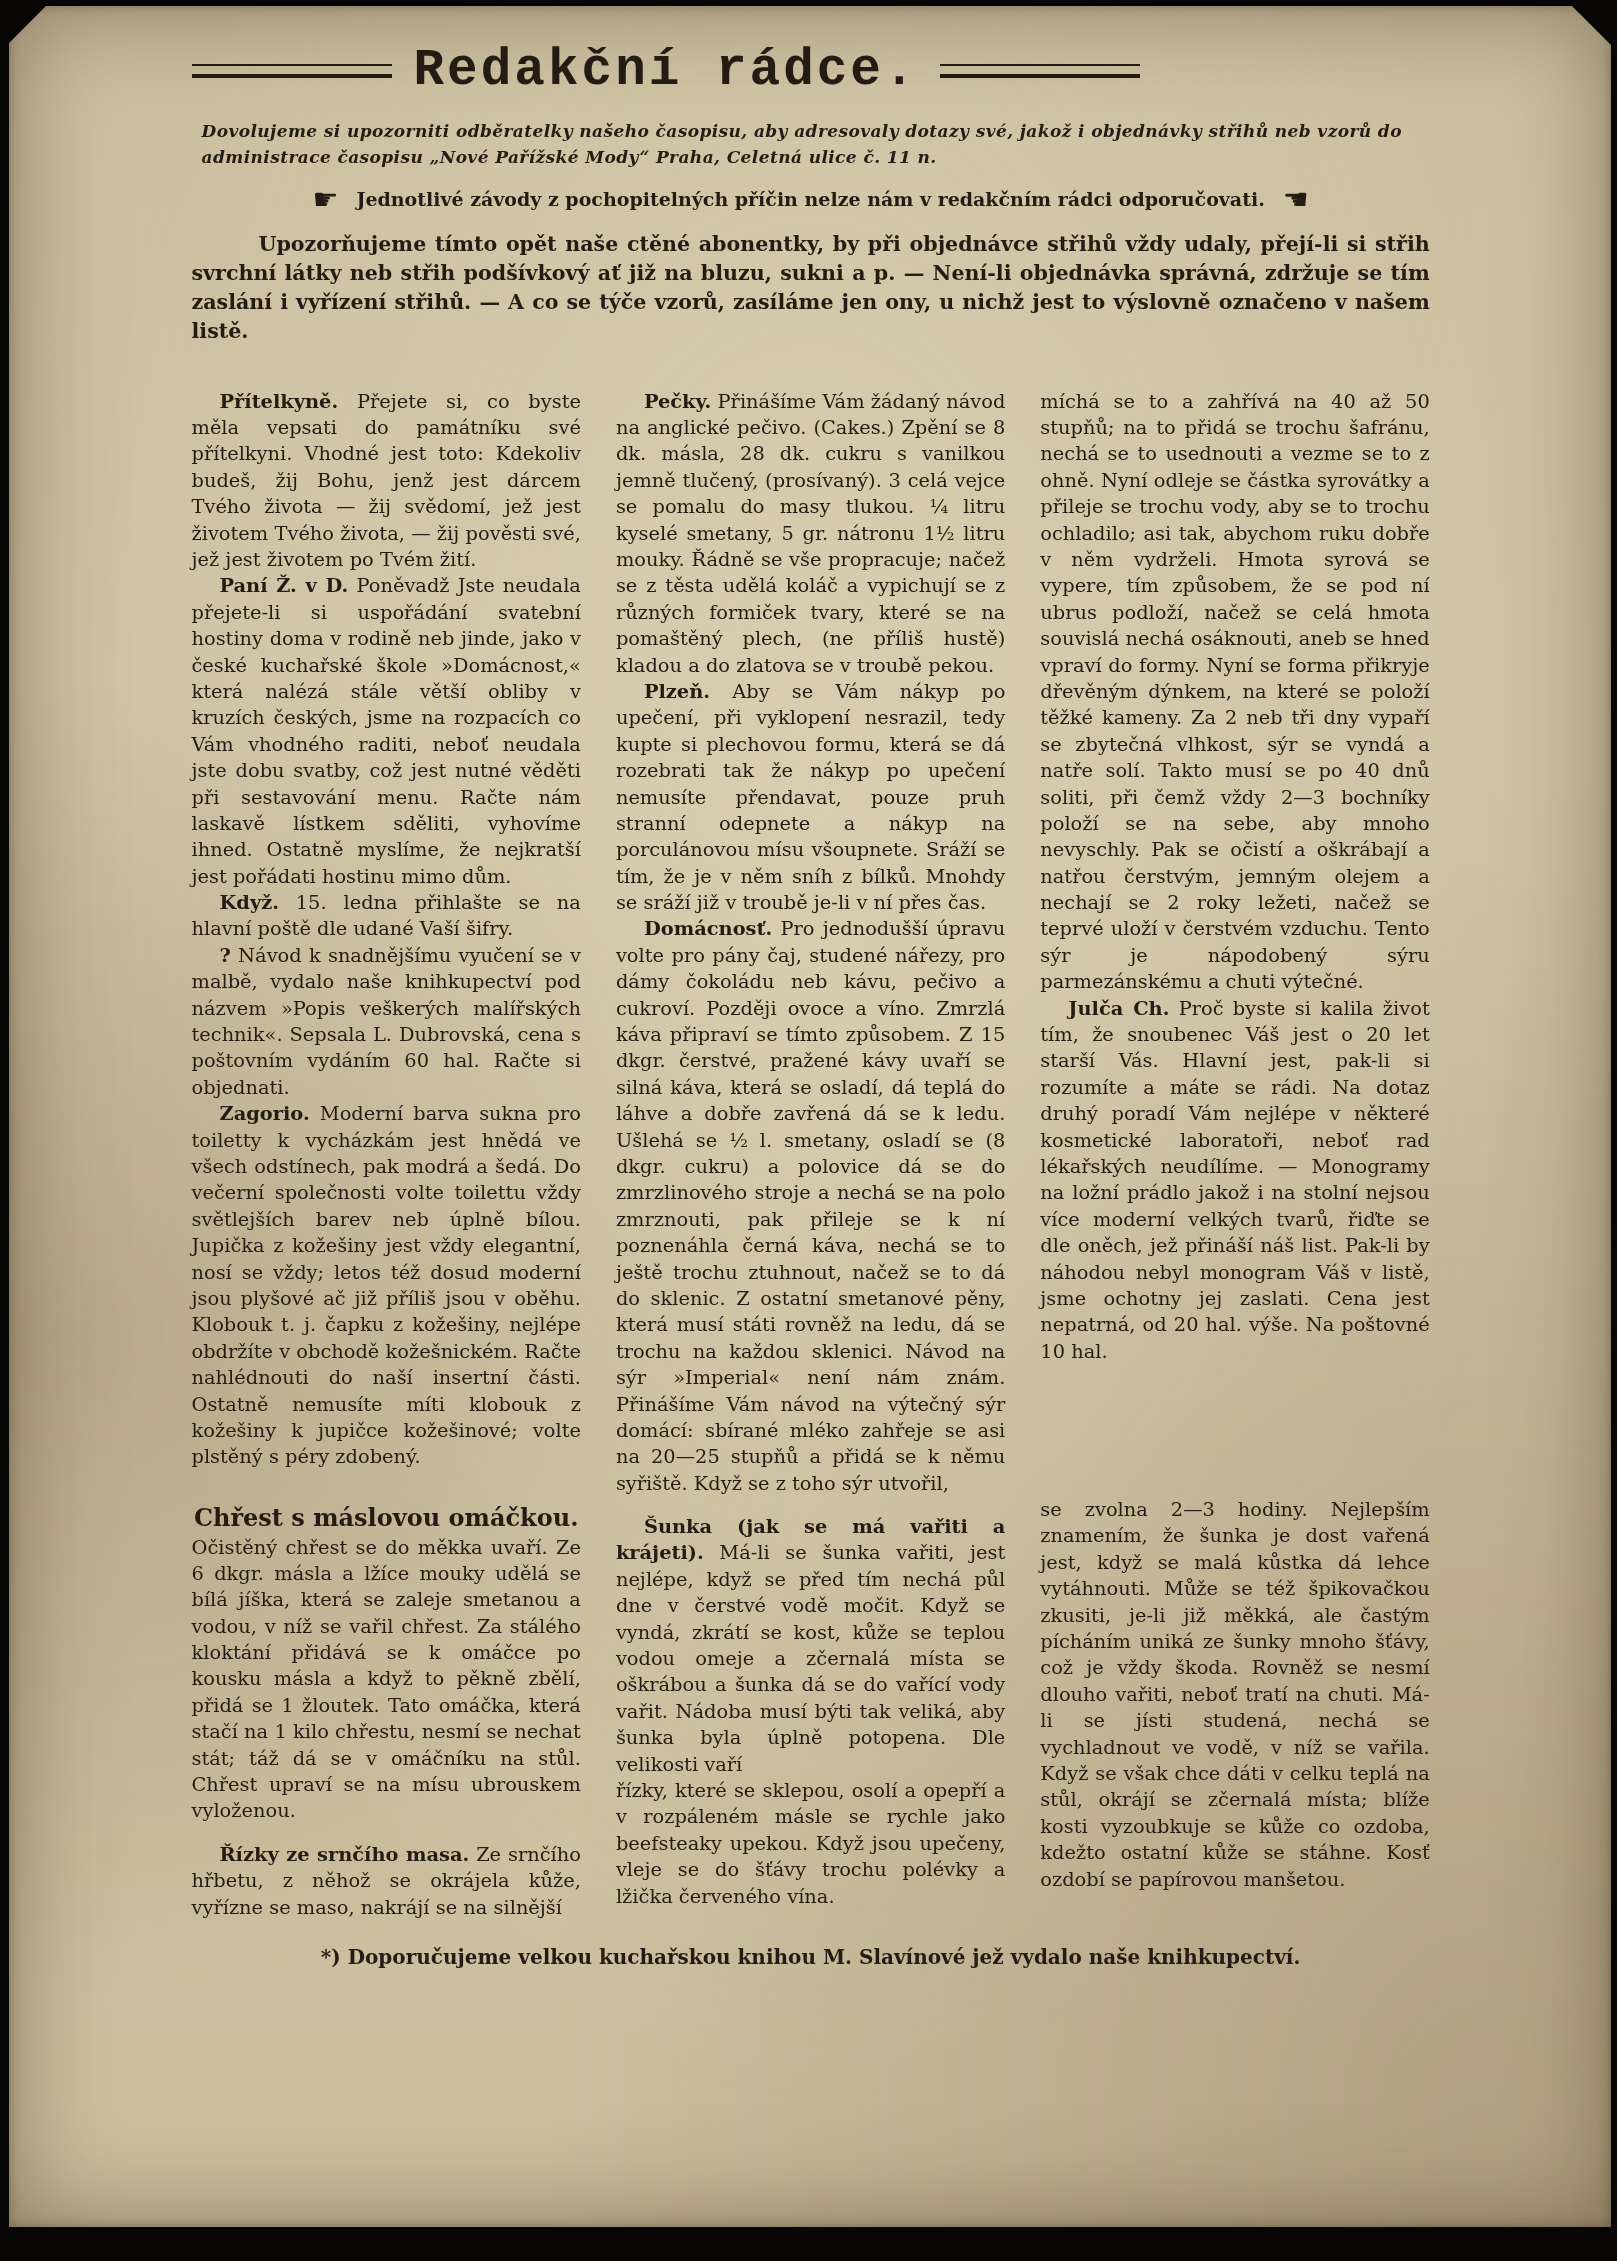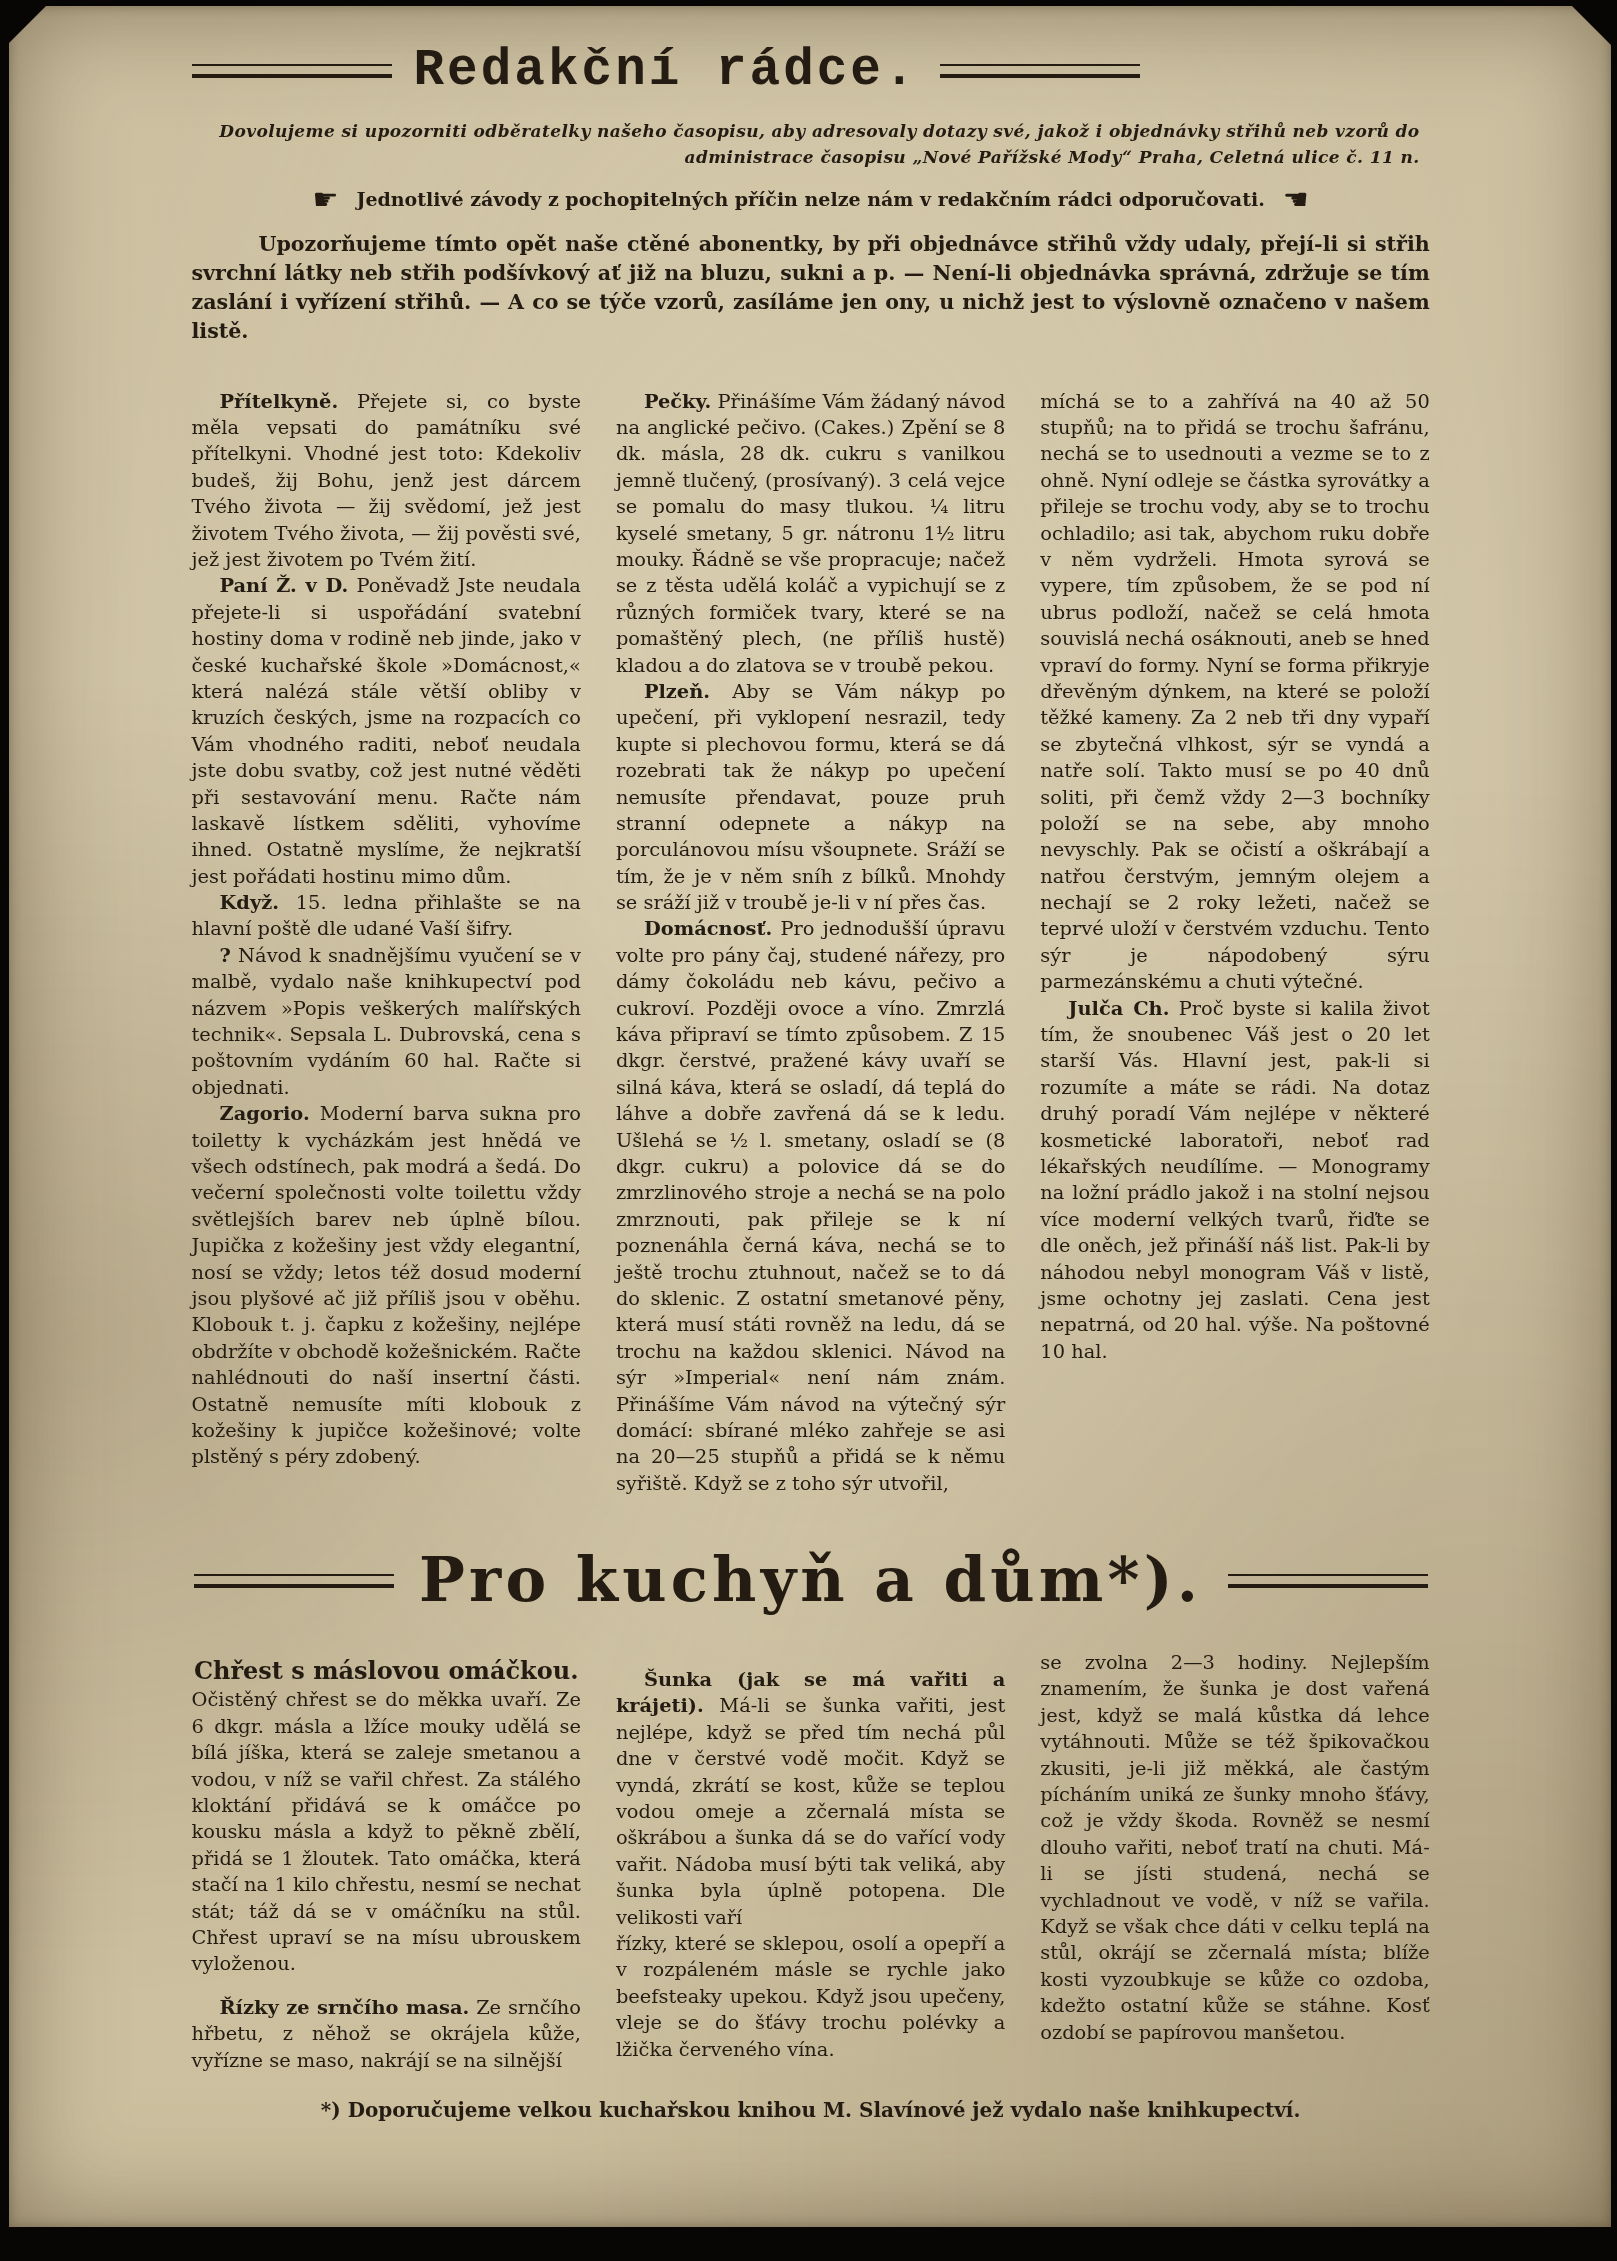--- a/index.html
+++ b/index.html
@@ -28,21 +28,21 @@
   }
   .corner { position: absolute; top: 0; width: 0; height: 0; border-style: solid; z-index: 5; }
   .corner.left  { left: 0;  border-width: 52px 52px 0 0; border-color: #070604 transparent transparent transparent; }
   .corner.right { right: 0; border-width: 52px 0 0 52px; border-color: #070604 transparent transparent transparent; }
 
   .title-row { display: flex; align-items: center; justify-content: flex-start; gap: 22px; margin: 2.4px 0 12px; font-family: Liberation Mono, monospace; }
   .rule { height: 7.9px; border-top: 2.4px solid #241c12; border-bottom: 4.8px solid #241c12; width: 200px; }
   h1.page-title { font-size: 51px; font-weight: bold; margin: 0; letter-spacing: 3px; white-space: nowrap; }
 
   .intro {
-    text-align: right; font-style: italic; font-weight: bold;
+    text-align: left; font-style: italic; font-weight: bold;
     font-size: 17px; line-height: 1.55; letter-spacing: 0.4px;
     max-width: 1218px; margin: 0 auto 14.5px;
   }
 
   .notice-row { display: flex; align-items: center; justify-content: center; gap: 18px; margin: 4.8px 0 15.8px; }
   .notice-text { font-weight: bold; font-size: 19px; }
   .manicule { font-family: "DejaVu Sans", sans-serif; font-size: 29px; line-height: 1; }
 
   .announcement {
     font-weight: bold; font-size: 20.6px; line-height: 1.42;
@@ -99,25 +99,20 @@
         <p class="para"><b class="lead">Pečky.</b> Přinášíme Vám žádaný návod na anglické pečivo. (Cakes.) Zpění se 8 dk. másla, 28 dk. cukru s vanilkou jemně tlučený, (prosívaný). 3 celá vejce se pomalu do masy tlukou. ¼ litru kyselé smetany, 5 gr. nátronu 1½ litru mouky. Řádně se vše propracuje; načež se z těsta udělá koláč a vypichují se z různých formiček tvary, které se na pomaštěný plech, (ne příliš hustě) kladou a do zlatova se v troubě pekou.</p>
         <p class="para"><b class="lead">Plzeň.</b> Aby se Vám nákyp po upečení, při vyklopení nesrazil, tedy kupte si plechovou formu, která se dá rozebrati tak že nákyp po upečení nemusíte přendavat, pouze pruh stranní odepnete a nákyp na porculánovou mísu všoupnete. Sráží se tím, že je v něm sníh z bílků. Mnohdy se sráží již v troubě je-li v ní přes čas.</p>
         <p class="para"><b class="lead">Domácnosť.</b> Pro jednodušší úpravu volte pro pány čaj, studené nářezy, pro dámy čokoládu neb kávu, pečivo a cukroví. Později ovoce a víno. Zmrzlá káva připraví se tímto způsobem. Z 15 dkgr. čerstvé, pražené kávy uvaří se silná káva, která se osladí, dá teplá do láhve a dobře zavřená dá se k ledu. Ušlehá se ½ l. smetany, osladí se (8 dkgr. cukru) a polovice dá se do zmrzlinového stroje a nechá se na polo zmrznouti, pak přileje se k ní poznenáhla černá káva, nechá se to ještě trochu ztuhnout, načež se to dá do sklenic. Z ostatní smetanové pěny, která musí státi rovněž na ledu, dá se trochu na každou sklenici. Návod na sýr »Imperial« není nám znám. Přinášíme Vám návod na výtečný sýr domácí: sbírané mléko zahřeje se asi na 20—25 stupňů a přidá se k němu syřiště. Když se z toho sýr utvořil,</p>
       </div>
       <div class="col">
         <p class="para noindent">míchá se to a zahřívá na 40 až 50 stupňů; na to přidá se trochu šafránu, nechá se to usednouti a vezme se to z ohně. Nyní odleje se částka syrovátky a přileje se trochu vody, aby se to trochu ochladilo; asi tak, abychom ruku dobře v něm vydrželi. Hmota syrová se vypere, tím způsobem, že se pod ní ubrus podloží, načež se celá hmota souvislá nechá osáknouti, aneb se hned vpraví do formy. Nyní se forma přikryje dřevěným dýnkem, na které se položí těžké kameny. Za 2 neb tři dny vypaří se zbytečná vlhkost, sýr se vyndá a natře solí. Takto musí se po 40 dnů soliti, při čemž vždy 2—3 bochníky položí se na sebe, aby mnoho nevyschly. Pak se očistí a oškrábají a natřou čerstvým, jemným olejem a nechají se 2 roky ležeti, načež se teprvé uloží v čerstvém vzduchu. Tento sýr je nápodobený sýru parmezánskému a chuti výtečné.</p>
         <p class="para"><b class="lead">Julča Ch.</b> Proč byste si kalila život tím, že snoubenec Váš jest o 20 let starší Vás. Hlavní jest, pak-li si rozumíte a máte se rádi. Na dotaz druhý poradí Vám nejlépe v některé kosmetické laboratoři, neboť rad lékařských neudílíme. — Monogramy na ložní prádlo jakož i na stolní nejsou více moderní velkých tvarů, řiďte se dle oněch, jež přináší náš list. Pak-li by náhodou nebyl monogram Váš v listě, jsme ochotny jej zaslati. Cena jest nepatrná, od 20 hal. výše. Na poštovné 10 hal.</p>
       </div>
     </div>
 
-  <div class="kitchen-title-row">
-    <div class="rule"></div>
-    <h2 class="kitchen-title">Pro kuchyň a dům*).</h2>
-    <div class="rule"></div>
-  </div>
 
   <div class="columns" id="kitchen-columns">
       <div class="col">
         <p class="para-head">Chřest s máslovou omáčkou.</p>
         <p class="para noindent">Očistěný chřest se do měkka uvaří. Ze 6 dkgr. másla a lžíce mouky udělá se bílá jíška, která se zaleje smetanou a vodou, v níž se vařil chřest. Za stálého kloktání přidává se k omáčce po kousku másla a když to pěkně zbělí, přidá se 1 žloutek. Tato omáčka, která stačí na 1 kilo chřestu, nesmí se nechat stát; táž dá se v omáčníku na stůl. Chřest upraví se na mísu ubrouskem vyloženou.</p>
         <p class="para spaced"><b class="lead">Řízky ze srnčího masa.</b> Ze srnčího hřbetu, z něhož se okrájela kůže, vyřízne se maso, nakrájí se na silnější</p>
       </div>
       <div class="col">
         <p class="para spaced"><b class="lead">Šunka (jak se má vařiti a krájeti).</b> Má-li se šunka vařiti, jest nejlépe, když se před tím nechá půl dne v čerstvé vodě močit. Když se vyndá, zkrátí se kost, kůže se teplou vodou omeje a zčernalá místa se oškrábou a šunka dá se do vařící vody vařit. Nádoba musí býti tak veliká, aby šunka byla úplně potopena. Dle velikosti vaří</p>
         <p class="para noindent">řízky, které se sklepou, osolí a opepří a v rozpáleném másle se rychle jako beefsteaky upekou. Když jsou upečeny, vleje se do šťávy trochu polévky a lžička červeného vína.</p>

